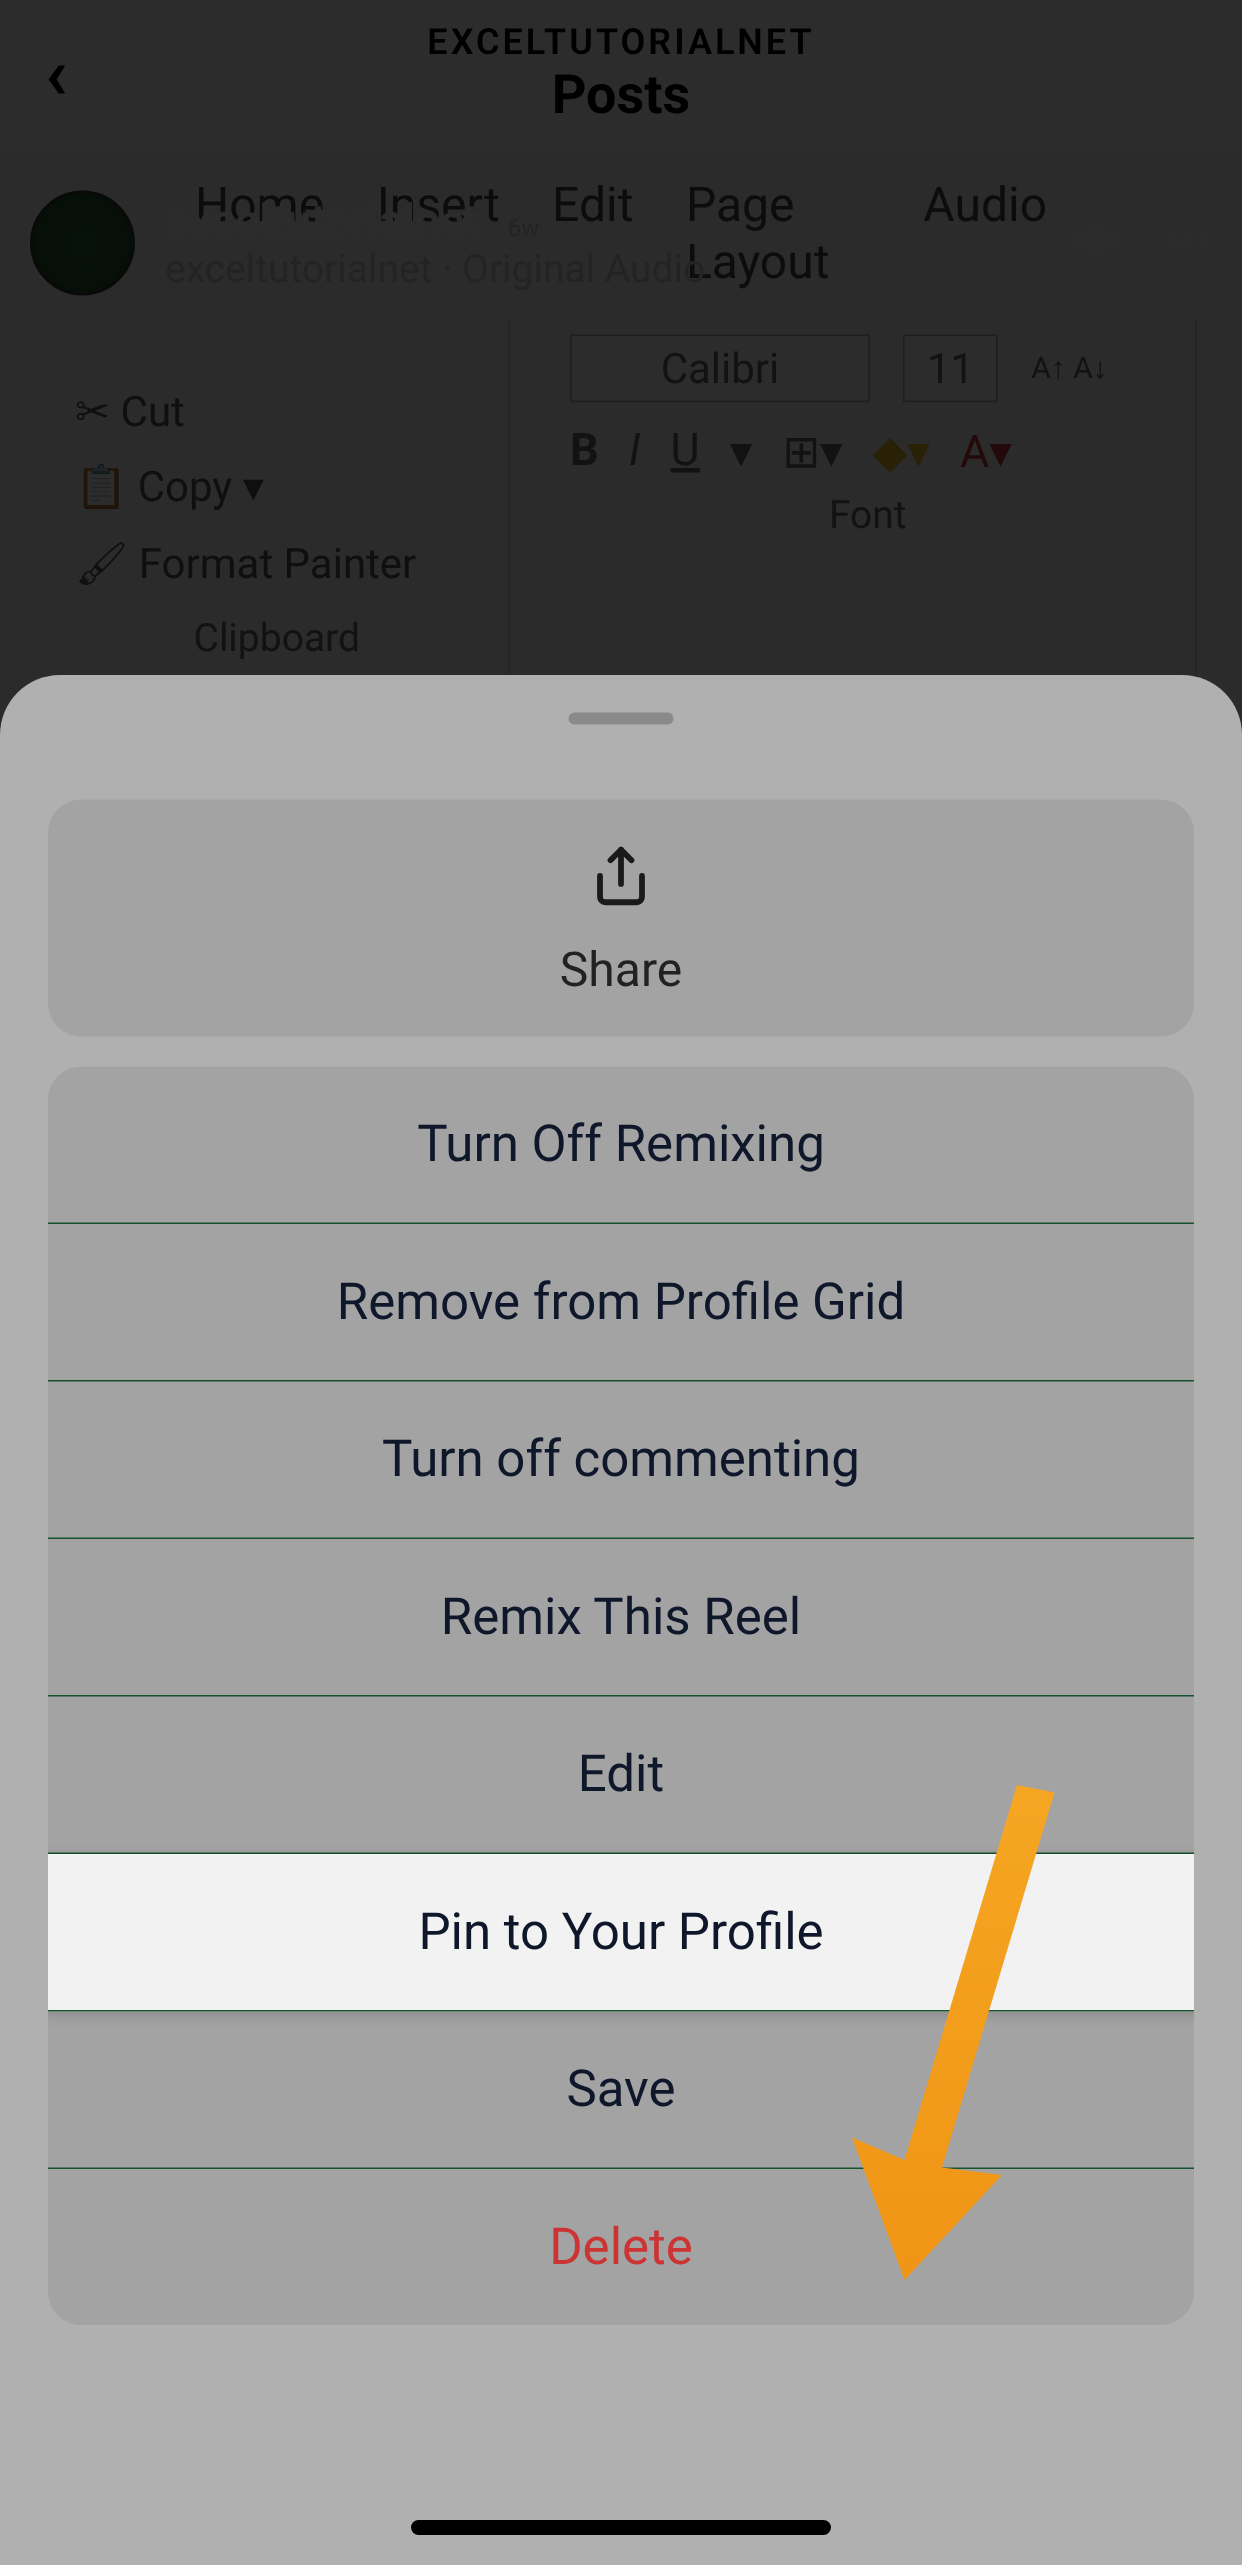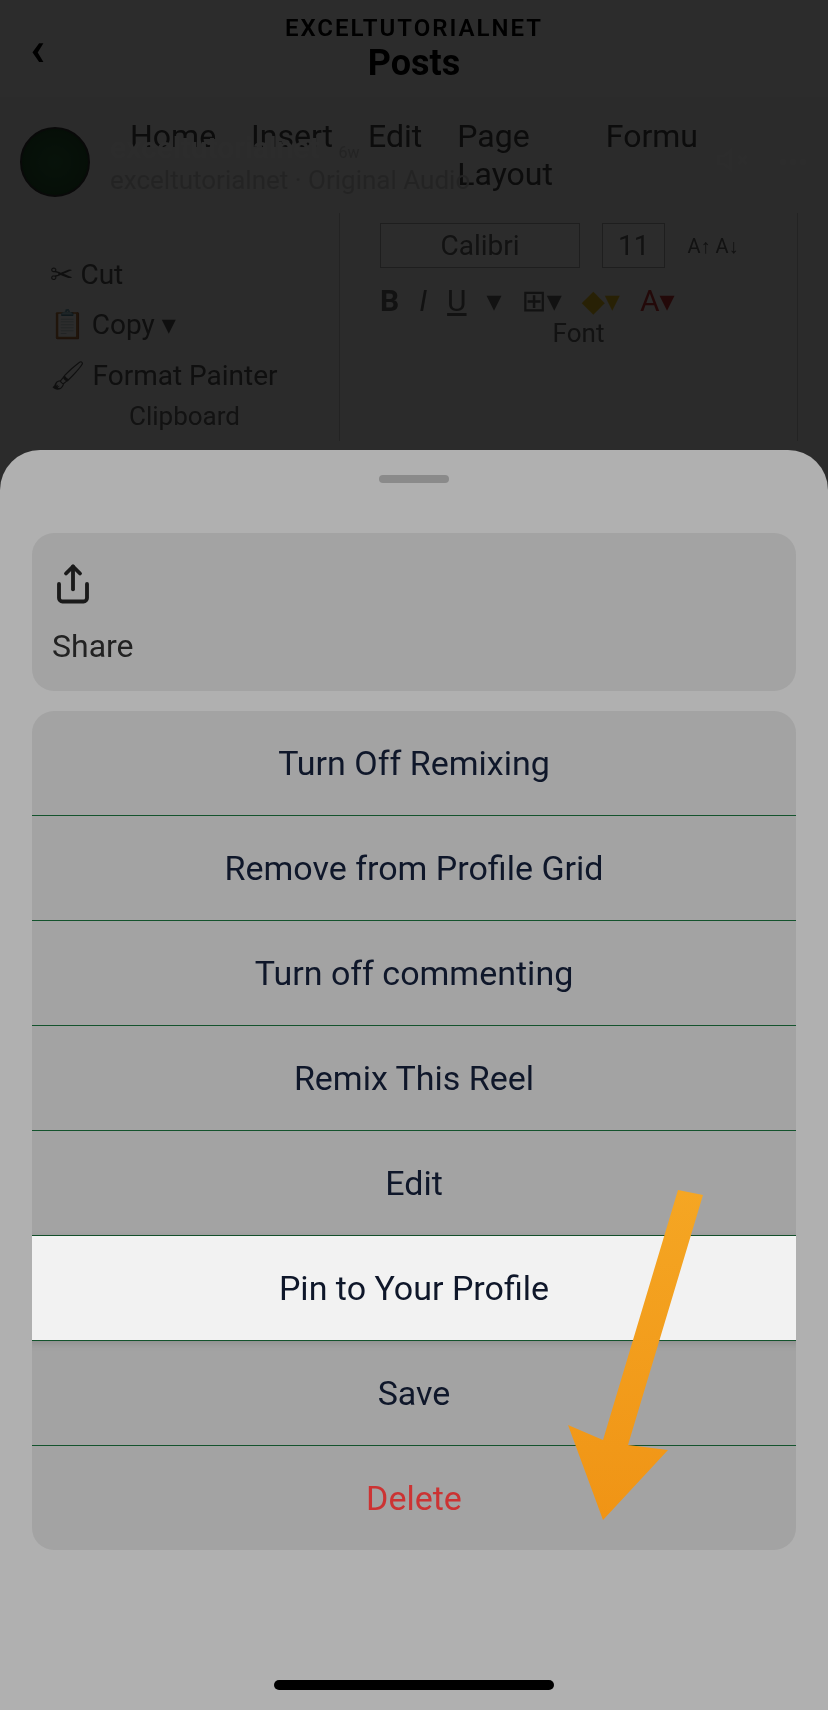--- a/index.html
+++ b/index.html
@@ -105,20 +105,21 @@
       gap: 20px;
     }
     .ribbon-section {
       border-right: 1px solid #ccc;
       padding: 10px 20px;
       text-align: center;
       font-size: 26px;
       color: #666;
     }
     .ribbon-section .label {
+      margin-top: 10px;
     }
     .clipboard-items {
       text-align: left;
       font-size: 28px;
       color: #555;
       line-height: 1.8;
       margin-top: 27px;
     }
     .font-controls {
       display: flex;
@@ -215,21 +216,21 @@
       display: flex;
       gap: 22px;
       margin-bottom: 20px;
     }
     .top-button {
       flex: 1;
       background: #a3a3a3;
       border-radius: 22px;
       display: flex;
       flex-direction: column;
-      align-items: flex-start;
+      align-items: center;
       justify-content: center;
       padding: 30px 20px 26px;
       gap: 18px;
     }
     .top-button-label {
       font-size: 32px;
       color: #222;
     }
     
     .options-list {
@@ -313,21 +314,21 @@
         </span>
         <span style="font-size:30px;">•••</span>
       </div>
     </div>
 
     <div class="excel-tabs">
       <span>Home</span>
       <span>Insert</span>
       <span>Edit</span>
       <span>Page Layout</span>
-      <span>Formu</span>
+      <span>Audio</span>
     </div>
 
     <div class="excel-ribbon">
       <div class="ribbon-section" style="width:310px;">
         <div class="clipboard-items">
           <div>✂ <span>Cut</span></div>
           <div>📋 <span>Copy</span> ▾</div>
           <div>🖌 <span>Format Painter</span></div>
         </div>
         <div class="label">Clipboard</div>

